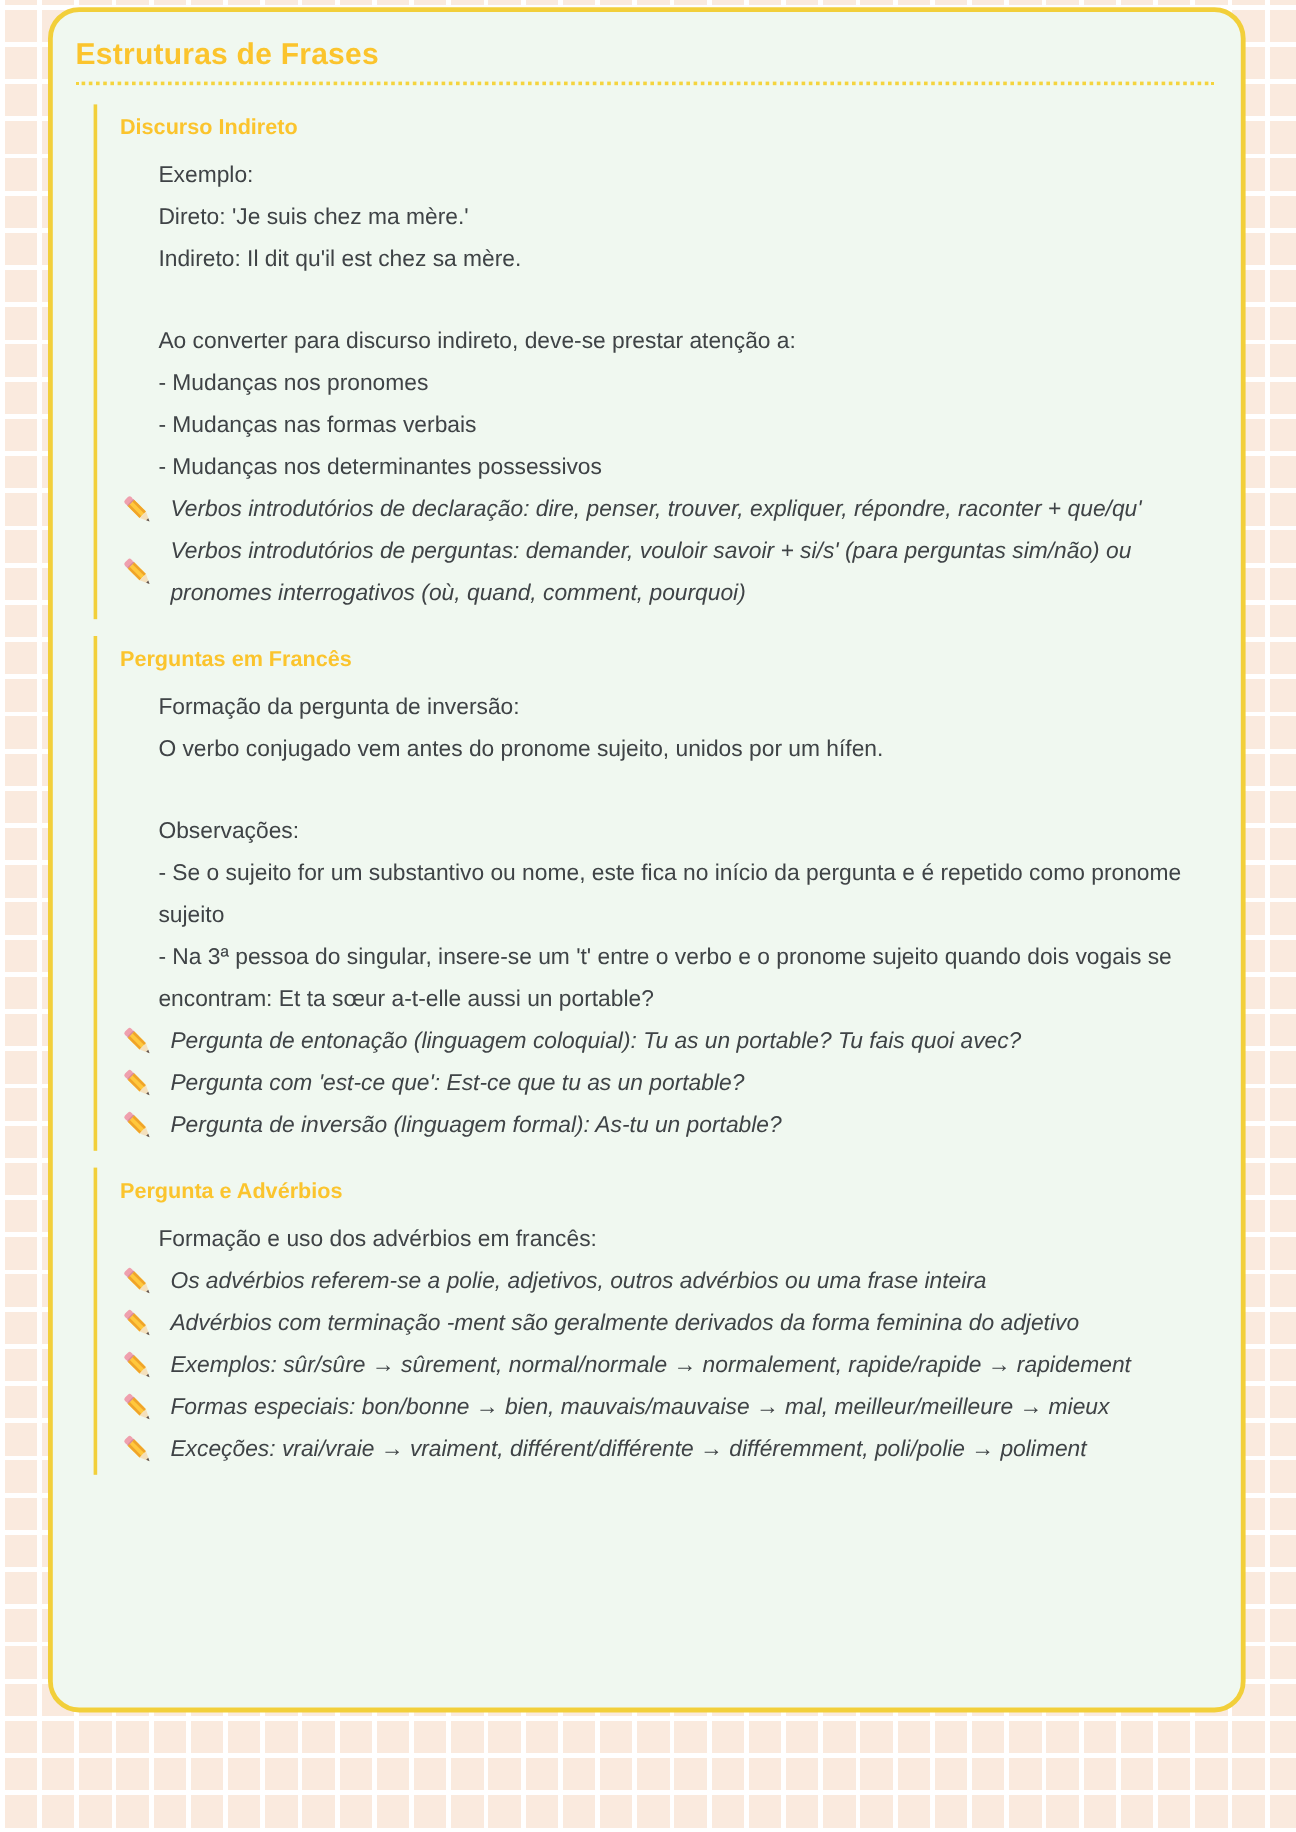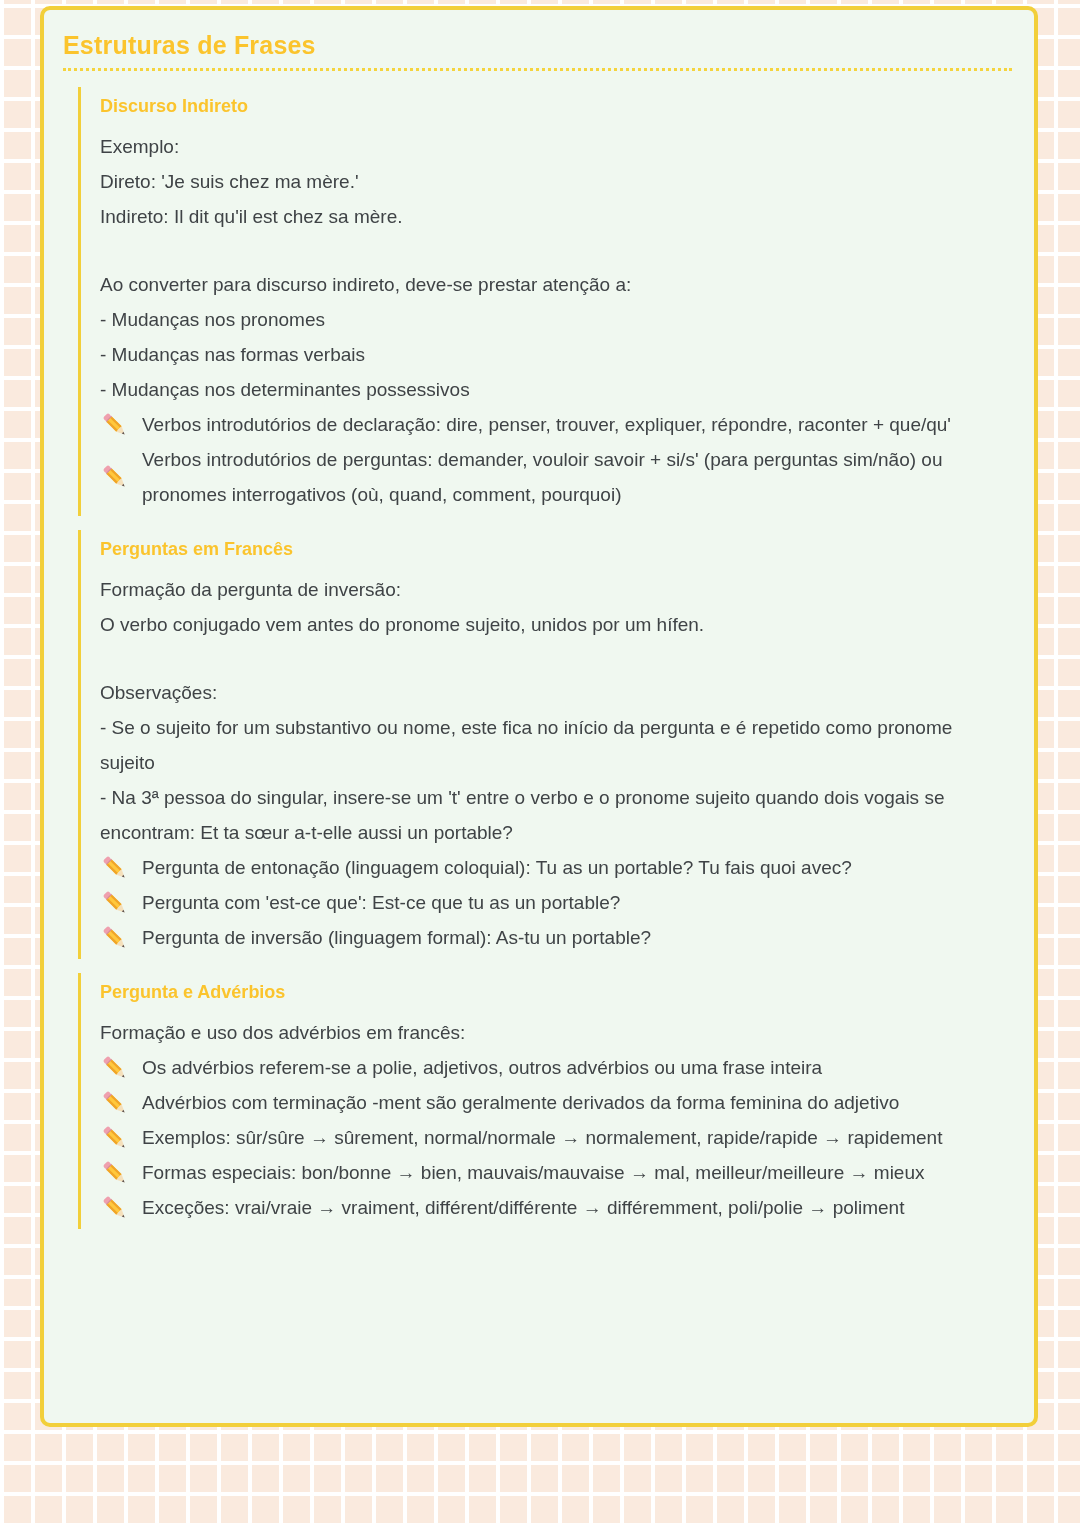--- a/index.html
+++ b/index.html
@@ -16,21 +16,21 @@
     background-color: var(--peach);
     background-image:
       repeating-linear-gradient(0deg, #ffffff 0 4px, transparent 4px 31px),
       repeating-linear-gradient(90deg, #ffffff 0 4px, transparent 4px 31px);
   }
   .card{
     margin:6px 42px 0 40px;
     min-height:1421px;
     background: var(--card-bg);
     border:4px solid var(--accent);
-    border-radius:10px;
+    border-radius:26px;
     padding:18px 20px 26px 19px;
   }
   .card-title{
     color: var(--heading);
     font-size:25px;
     font-weight:700;
     line-height:34px;
     letter-spacing:0.2px;
   }
   .title-sep{
@@ -52,25 +52,27 @@
     color: var(--heading);
     font-size:18px;
     font-weight:700;
     line-height:34px;
     margin-bottom:6px;
   }
   .text-line{
     color: var(--text);
     font-size:19px;
     line-height:35px;
+    margin-left:32px;
   }
   .gap{ height:33px; }
   .bullet-item{
     display:flex;
     align-items:center;
+    font-style:italic;
   }
   .bullet-icon{
     flex:0 0 42px;
     display:flex;
     align-items:center;
     justify-content:flex-start;
   }
   .bullet-icon svg{ width:30px; height:30px; display:block; }
   .bullet-text{
     color: var(--text);

